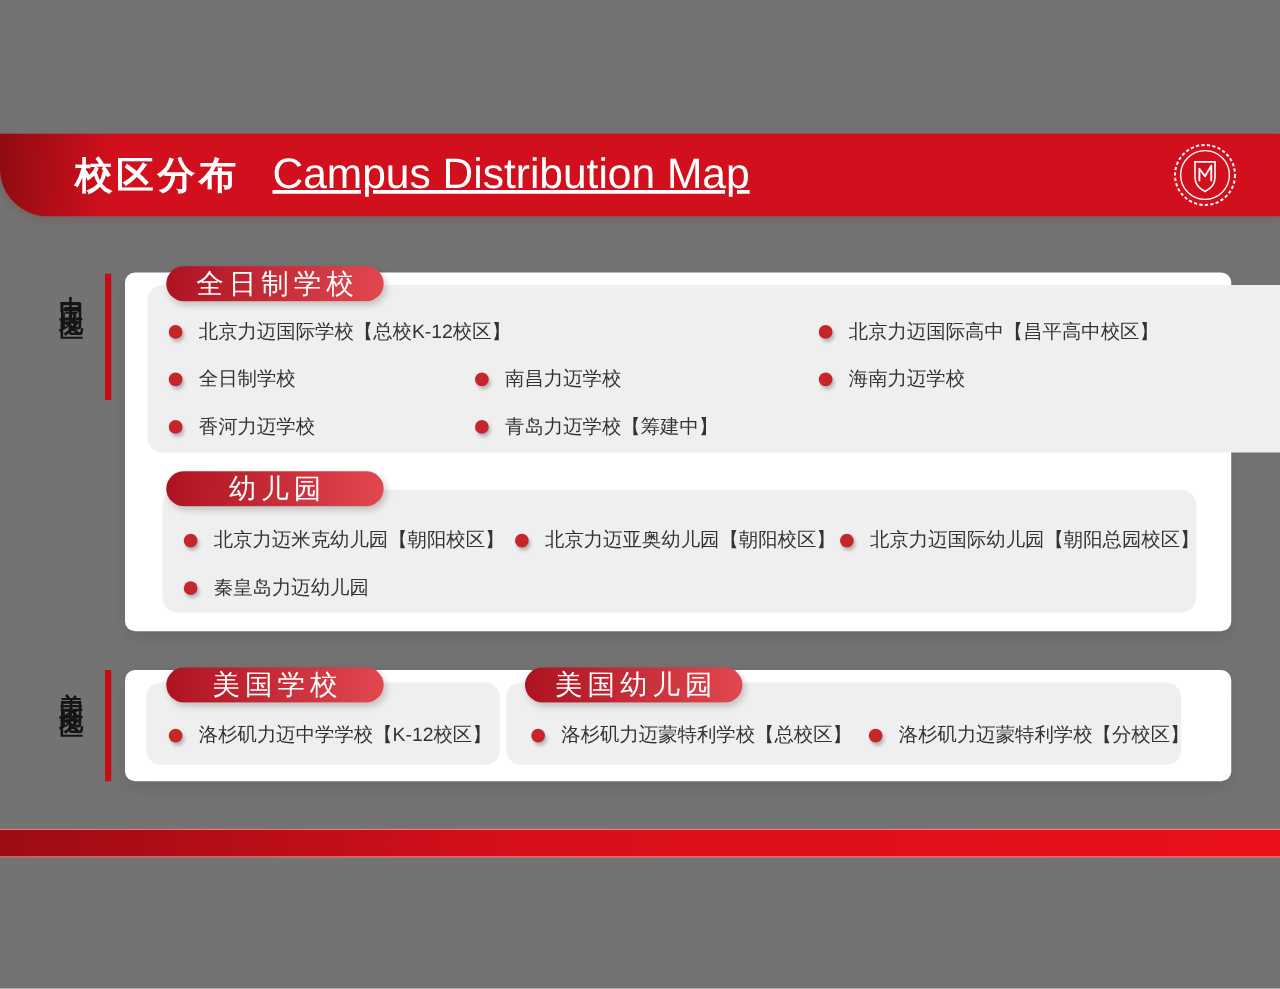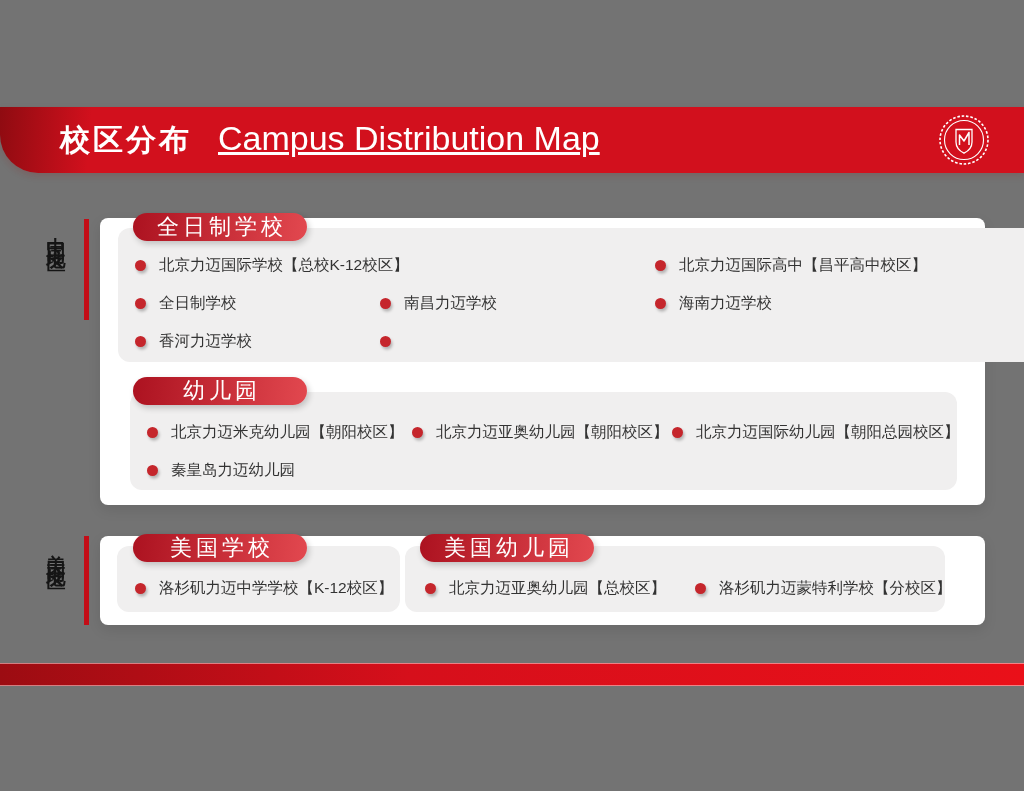--- a/index.html
+++ b/index.html
@@ -119,20 +119,21 @@
           <div class="item" style="grid-area: 2 / 3;">
             <span class="bullet"></span>
             <span class="item-text">海南力迈学校</span>
           </div>
           <div class="item" style="grid-area: 3 / 1;">
             <span class="bullet"></span>
             <span class="item-text">香河力迈学校</span>
           </div>
           <div class="item" style="grid-area: 3 / 2;">
             <span class="bullet"></span>
+            <span class="item-text">青岛力迈学校【筹建中】</span>
           </div>
         </div>
     </div>
     <div class="pill pill-kg">幼儿园</div>
     <div class="panel panel-kg">
       <div class="grid" id="grid-0-1">
           <div class="item" style="grid-area: 1 / 1;">
             <span class="bullet"></span>
             <span class="item-text">北京力迈米克幼儿园【朝阳校区】</span>
           </div>
@@ -163,21 +164,21 @@
             <span class="bullet"></span>
             <span class="item-text">洛杉矶力迈中学学校【K-12校区】</span>
           </div>
         </div>
     </div>
     <div class="pill pill-us-kg">美国幼儿园</div>
     <div class="panel panel-us-kg">
       <div class="grid" id="grid-1-1">
           <div class="item" style="grid-area: 1 / 1;">
             <span class="bullet"></span>
-            <span class="item-text">北京力迈亚奥幼儿园【总校区】</span>
+            <span class="item-text">洛杉矶力迈蒙特利学校【总校区】</span>
           </div>
           <div class="item" style="grid-area: 1 / 2;">
             <span class="bullet"></span>
             <span class="item-text">洛杉矶力迈蒙特利学校【分校区】</span>
           </div>
         </div>
     </div>
   </section>
 
   <div class="bottom-bar"></div>

